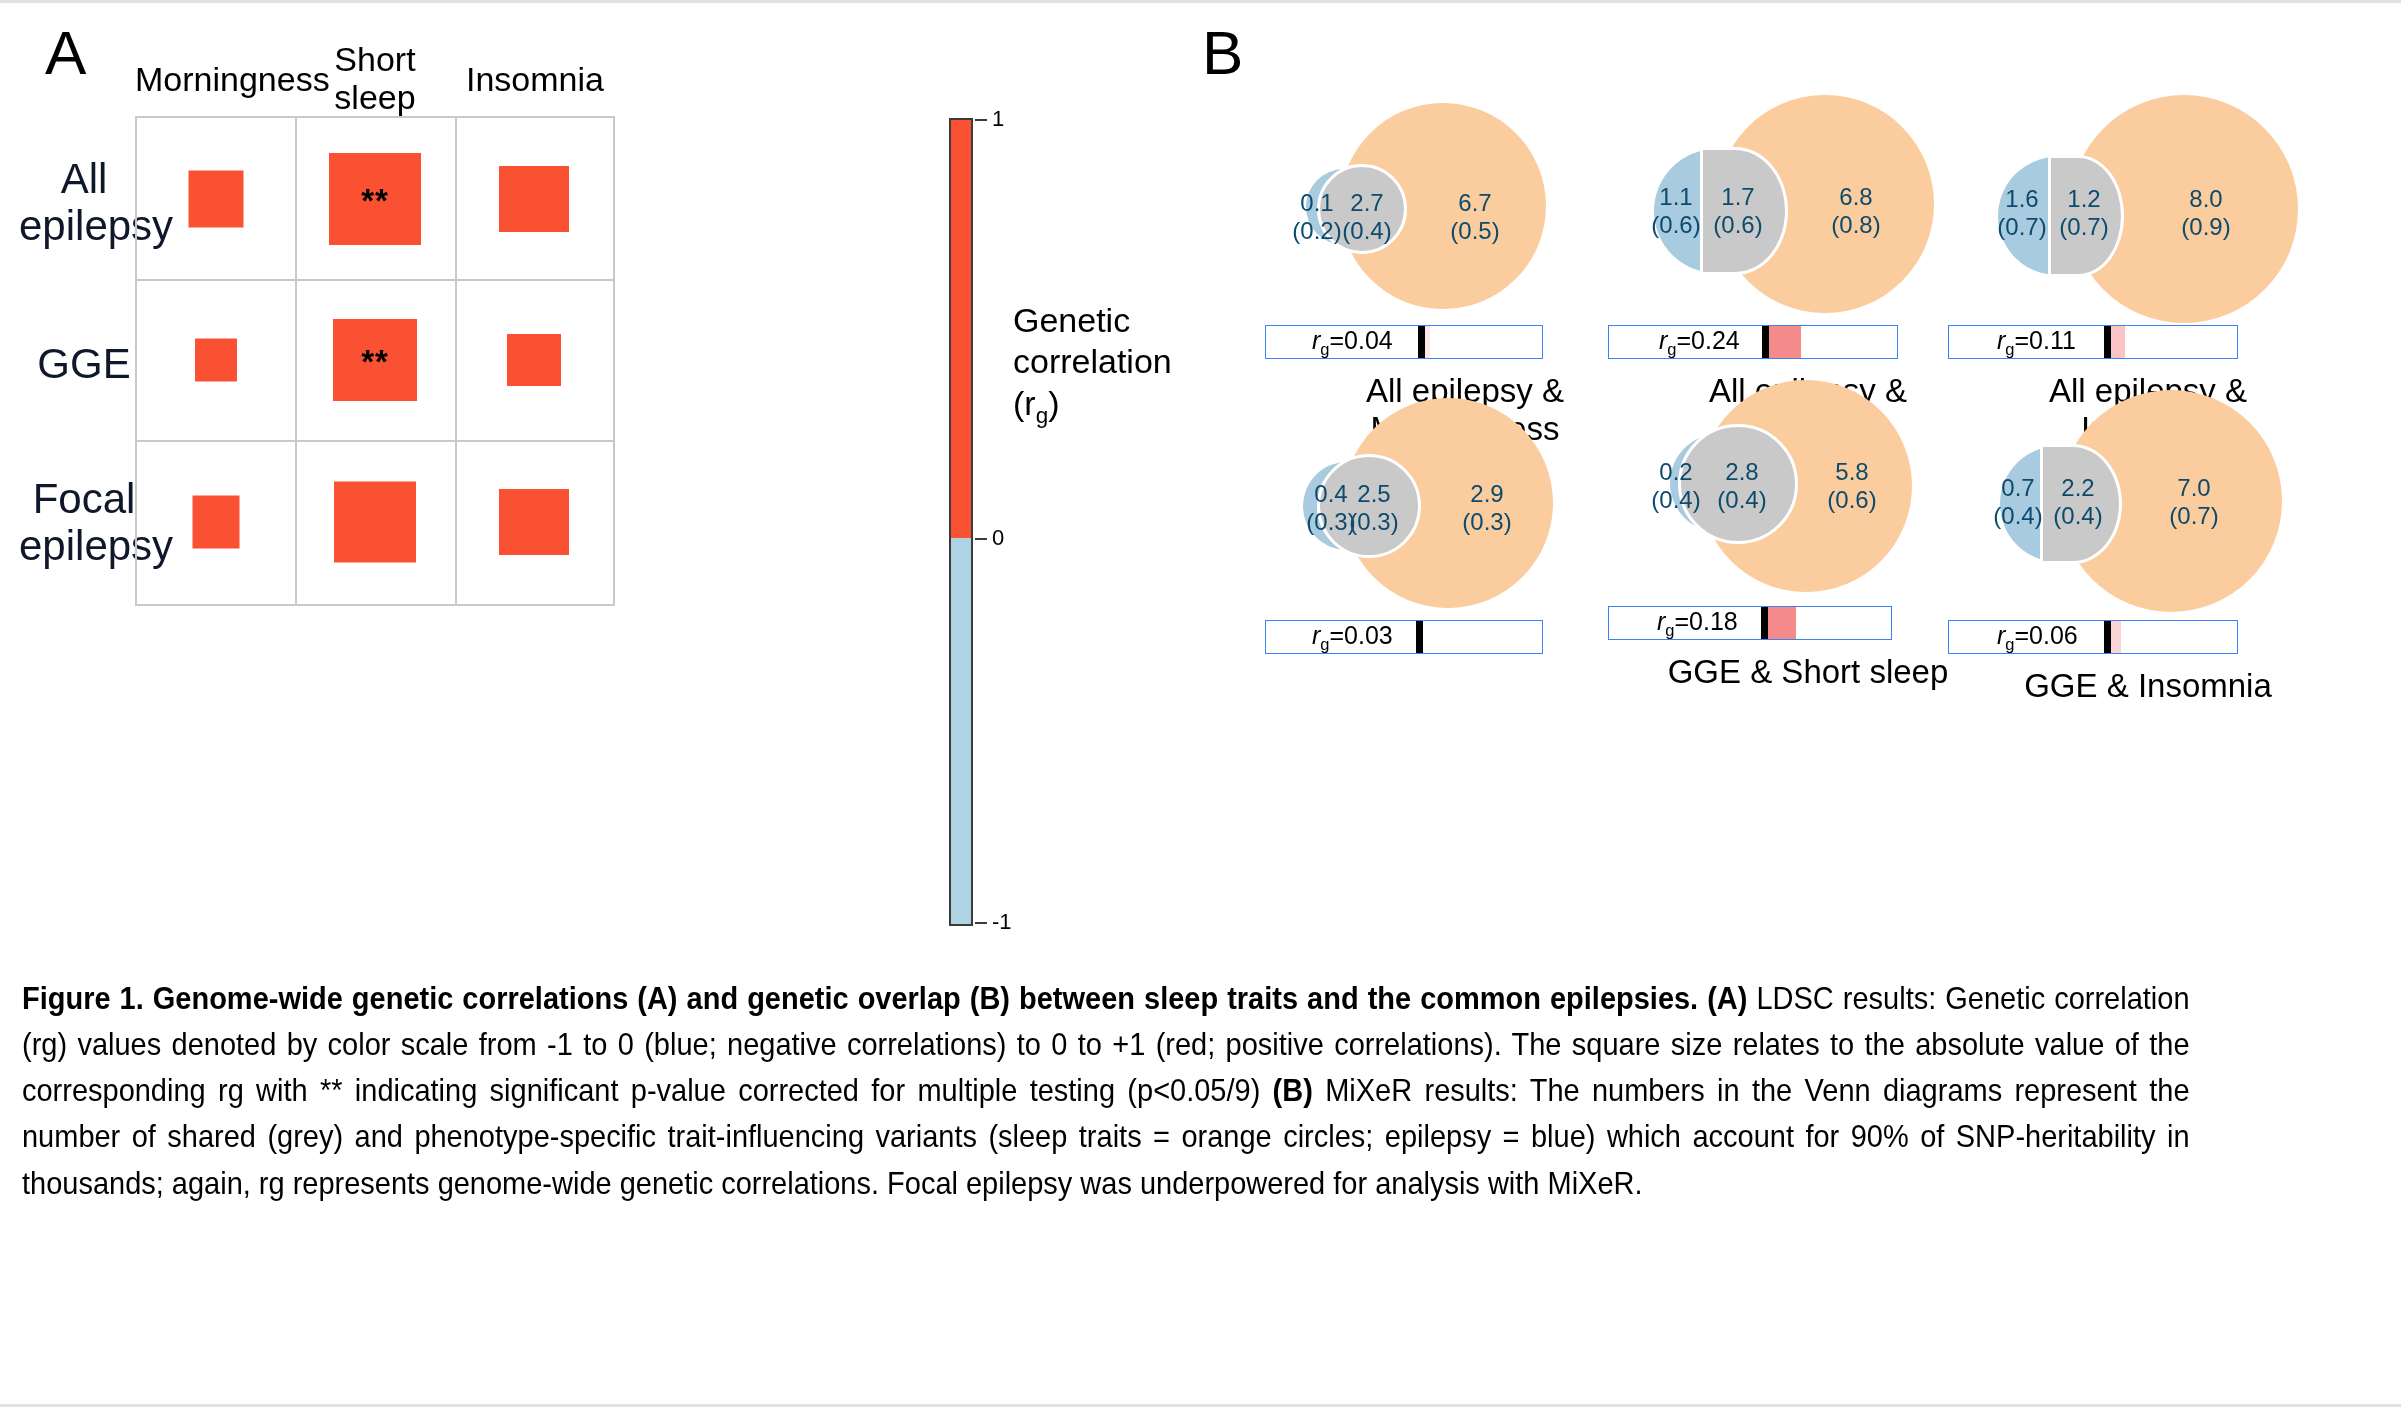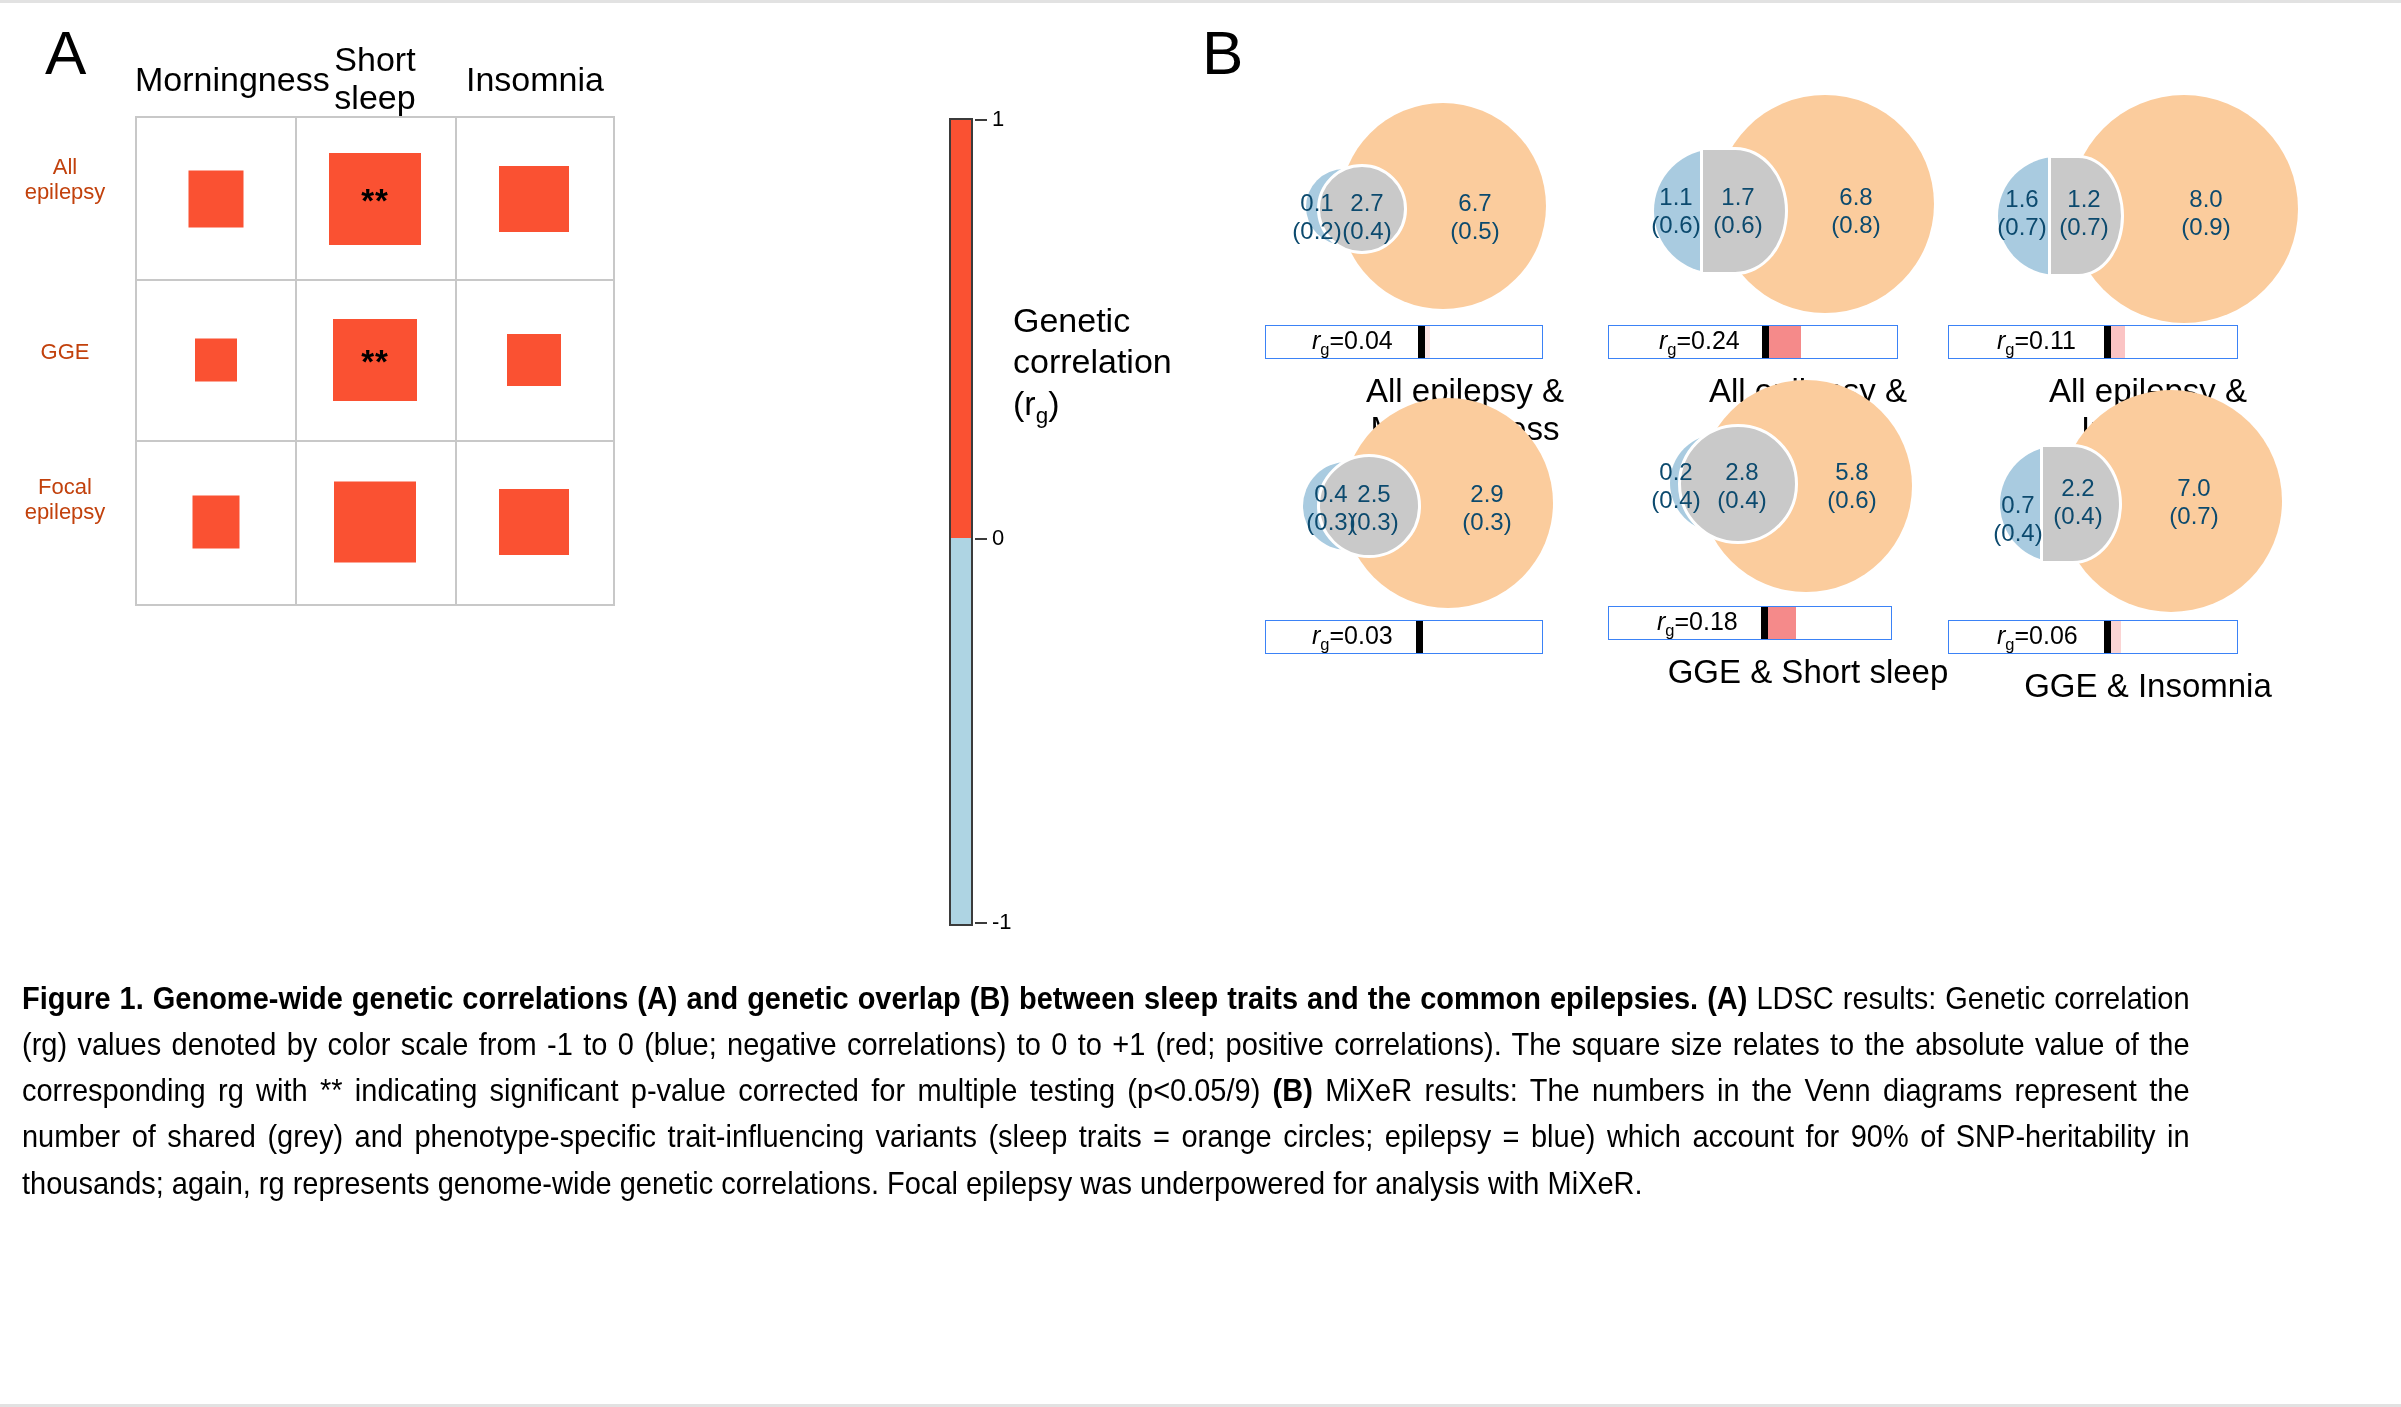--- a/index.html
+++ b/index.html
@@ -9,21 +9,21 @@
 
   
   .abs{position:absolute;}
   .panel-letter{font-size:62px;font-weight:400;line-height:1;color:#000;}
 
   
   #panelA{position:absolute;left:0;top:0;width:1190px;height:960px;}
 
   .col-head{position:absolute;text-align:center;font-size:34px;line-height:1.12;color:#000;}
 
-  .row-head{position:absolute;text-align:center;font-size:22px;line-height:1.12;color:#c2410c;}
+  .row-head{position:absolute;text-align:center;font-size:42px;line-height:1.12;color:#0f172a;padding-left:19px;}
 
   #grid{position:absolute;left:135px;top:116px;width:480px;height:490px;
         border:2px solid #c8c8c8;box-sizing:border-box;}
   .gline-v{position:absolute;top:0;bottom:0;width:2px;background:#c8c8c8;}
   .gline-h{position:absolute;left:0;right:0;height:2px;background:#c8c8c8;}
 
   .cell{position:absolute;display:flex;align-items:center;justify-content:center;}
   .sq{position:absolute;left:50%;top:50%;transform:translate(-50%,-50%);
       background:#fa5132;display:flex;align-items:center;justify-content:center;}
   .star{font-size:33px;font-weight:700;color:#000;line-height:1;letter-spacing:1px;
@@ -301,21 +301,21 @@
       <div>GGE &amp; Short sleep</div>
       <div></div>
     </div>
   </div>
 
   <div class="venn-cell" style="left:748px;top:390px;">
     <div class="venn-stage">
       <div class="circ c-orange" style="left:112px;top:0px;width:222px;height:222px;"></div>
       <div class="circ c-blue" style="left:52px;top:56px;width:116px;height:116px;"></div>
       <div class="circ c-grey" style="left:92px;top:54px;width:82px;height:120px;border-radius:0 60% 60% 0 / 0 50% 50% 0;"></div>
-      <div class="vnum" style="left:36px;top:101px;width:68px;">
+      <div class="vnum" style="left:36px;top:84px;width:68px;">
         <div>0.7</div>
         <div>(0.4)</div>
       </div>
       <div class="vnum" style="left:96px;top:84px;width:68px;">
         <div>2.2</div>
         <div>(0.4)</div>
       </div>
       <div class="vnum" style="left:212px;top:84px;width:68px;">
         <div>7.0</div>
         <div>(0.7)</div>

